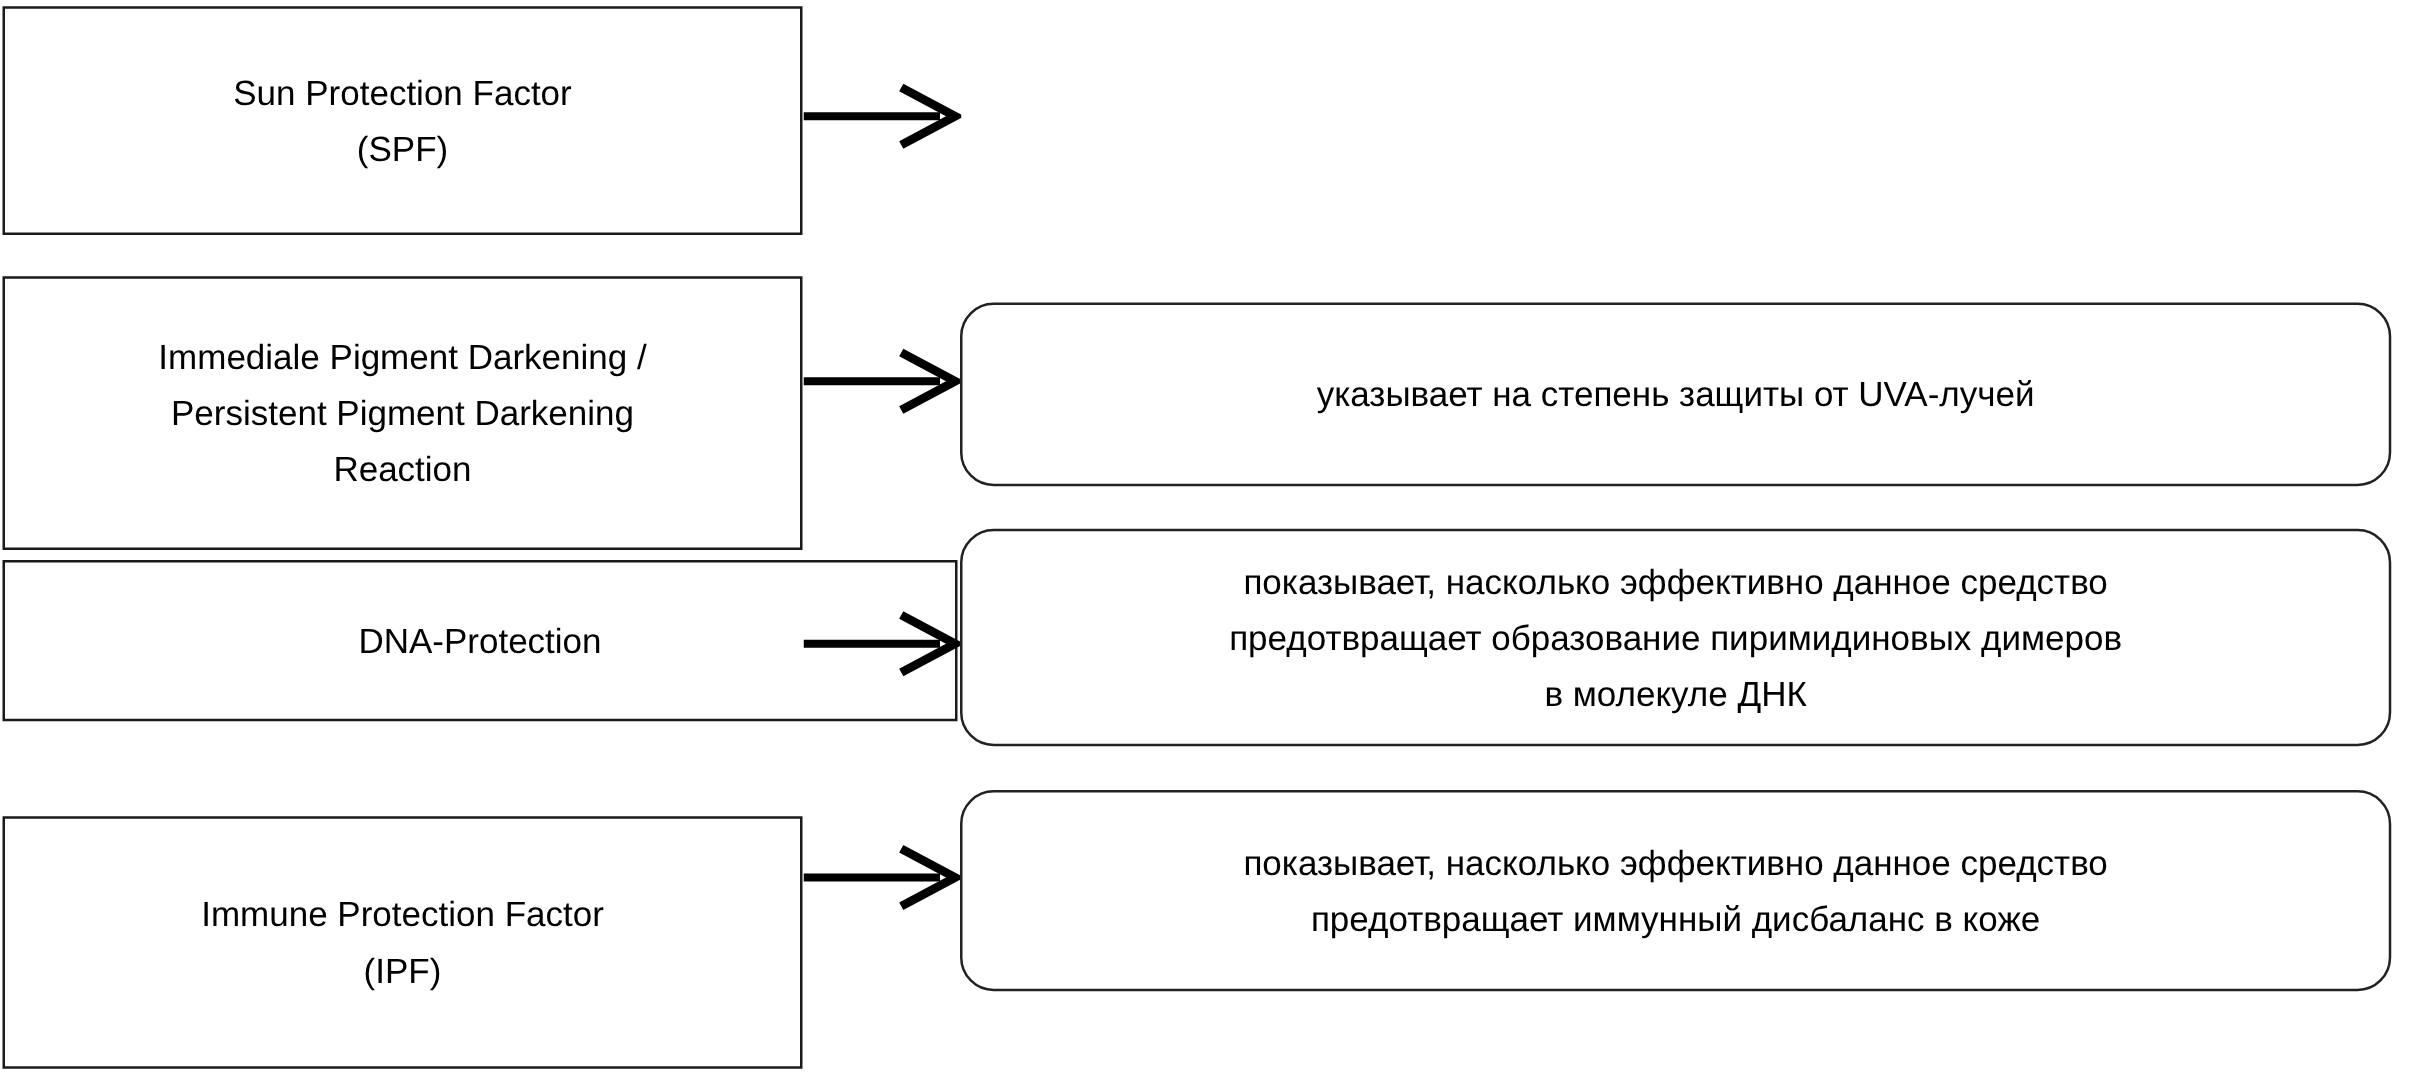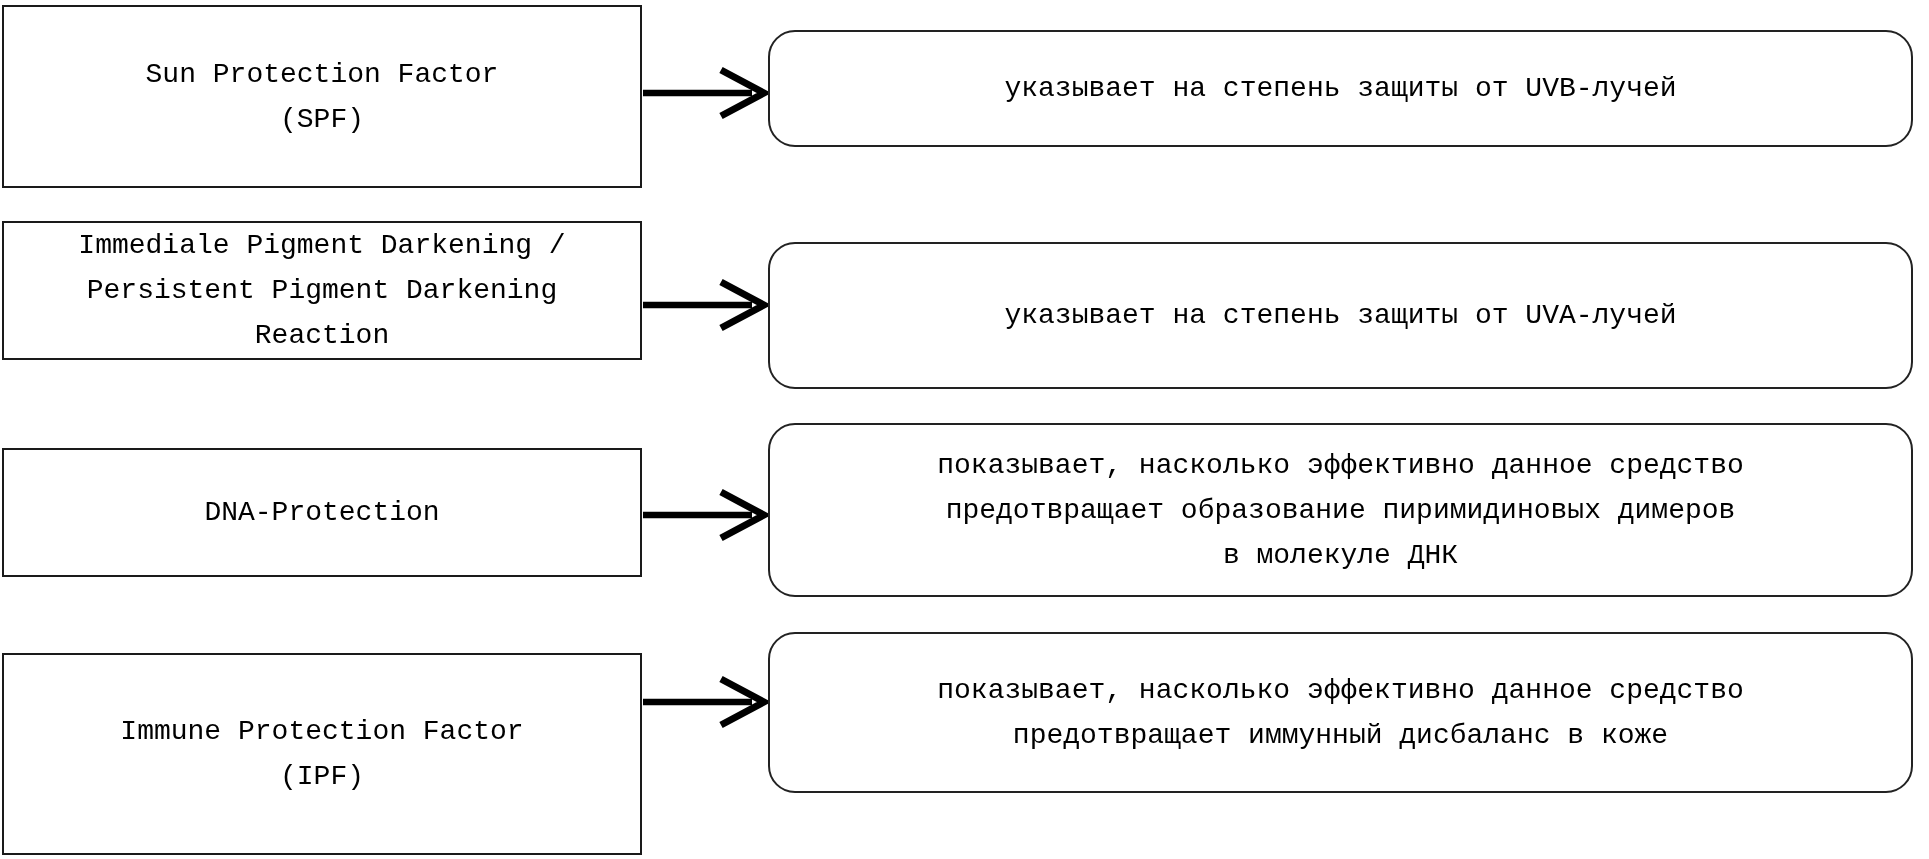--- a/index.html
+++ b/index.html
@@ -1,21 +1,21 @@
 <!DOCTYPE html>
 <html><head>
 <meta charset="utf-8">
 <style>
   html, body { margin: 0; padding: 0; background: #ffffff; }
   #canvas {
     position: relative;
     width: 1929px;
     height: 859px;
     background: #ffffff;
-    font-family: Liberation Mono, monospace;
+    font-family: Liberation Sans, sans-serif;
     color: #000000;
   }
   .box {
     position: absolute;
     box-sizing: border-box;
     display: flex;
     align-items: center;
     justify-content: center;
     text-align: center;
     background: #ffffff;
@@ -28,22 +28,22 @@
     line-height: 45px;
     color: #000000;
   }
   .arrow {
     position: absolute;
     width: 127px;
     height: 62px;
   }
   
   .term-1 { left: 2px;  top: 5px;   width: 640px; height: 183px; }
-  .term-2 { left: 2px;  top: 221px; width: 640px; height: 139px; }
-  .term-3 { left: 2px;  top: 448px; width: 640px; height: 129px; }
+  .term-2 { left: 2px;  top: 221px; width: 640px; height: 219px; }
+  .term-3 { left: 2px;  top: 448px; width: 764px; height: 129px; }
   .term-4 { left: 2px;  top: 653px; width: 640px; height: 202px; text-align: center; }
   
   .def-1 { left: 768px; top: 30px;  width: 1145px; height: 117px; }
   .def-2 { left: 768px; top: 242px; width: 1145px; height: 147px; }
   .def-3 { left: 768px; top: 423px; width: 1145px; height: 174px; }
   .def-4 { left: 768px; top: 632px; width: 1145px; height: 161px; }
   
   .arrow-1 { left: 642px; top: 62px; }
   .arrow-2 { left: 642px; top: 274px; }
   .arrow-3 { left: 642px; top: 484px; }
@@ -55,23 +55,20 @@
 <div id="canvas">
 
   <div class="box term-box term-1">
     <div class="box-text">Sun Protection Factor
 (SPF)</div>
   </div>
   <svg class="arrow arrow-1" viewBox="0 0 127 62" xmlns="http://www.w3.org/2000/svg">
     <line x1="1" y1="31" x2="110" y2="31" stroke="#000000" stroke-width="6.5"></line>
     <polyline points="79,8 122,31 79,54" fill="none" stroke="#000000" stroke-width="7"></polyline>
   </svg>
-  <div class="box def-box def-1">
-    <div class="box-text">указывает на степень защиты от UVB-лучей</div>
-  </div>
 
   <div class="box term-box term-2">
     <div class="box-text">Immediale Pigment Darkening /
 Persistent Pigment Darkening
 Reaction</div>
   </div>
   <svg class="arrow arrow-2" viewBox="0 0 127 62" xmlns="http://www.w3.org/2000/svg">
     <line x1="1" y1="31" x2="110" y2="31" stroke="#000000" stroke-width="6.5"></line>
     <polyline points="79,8 122,31 79,54" fill="none" stroke="#000000" stroke-width="7"></polyline>
   </svg>

